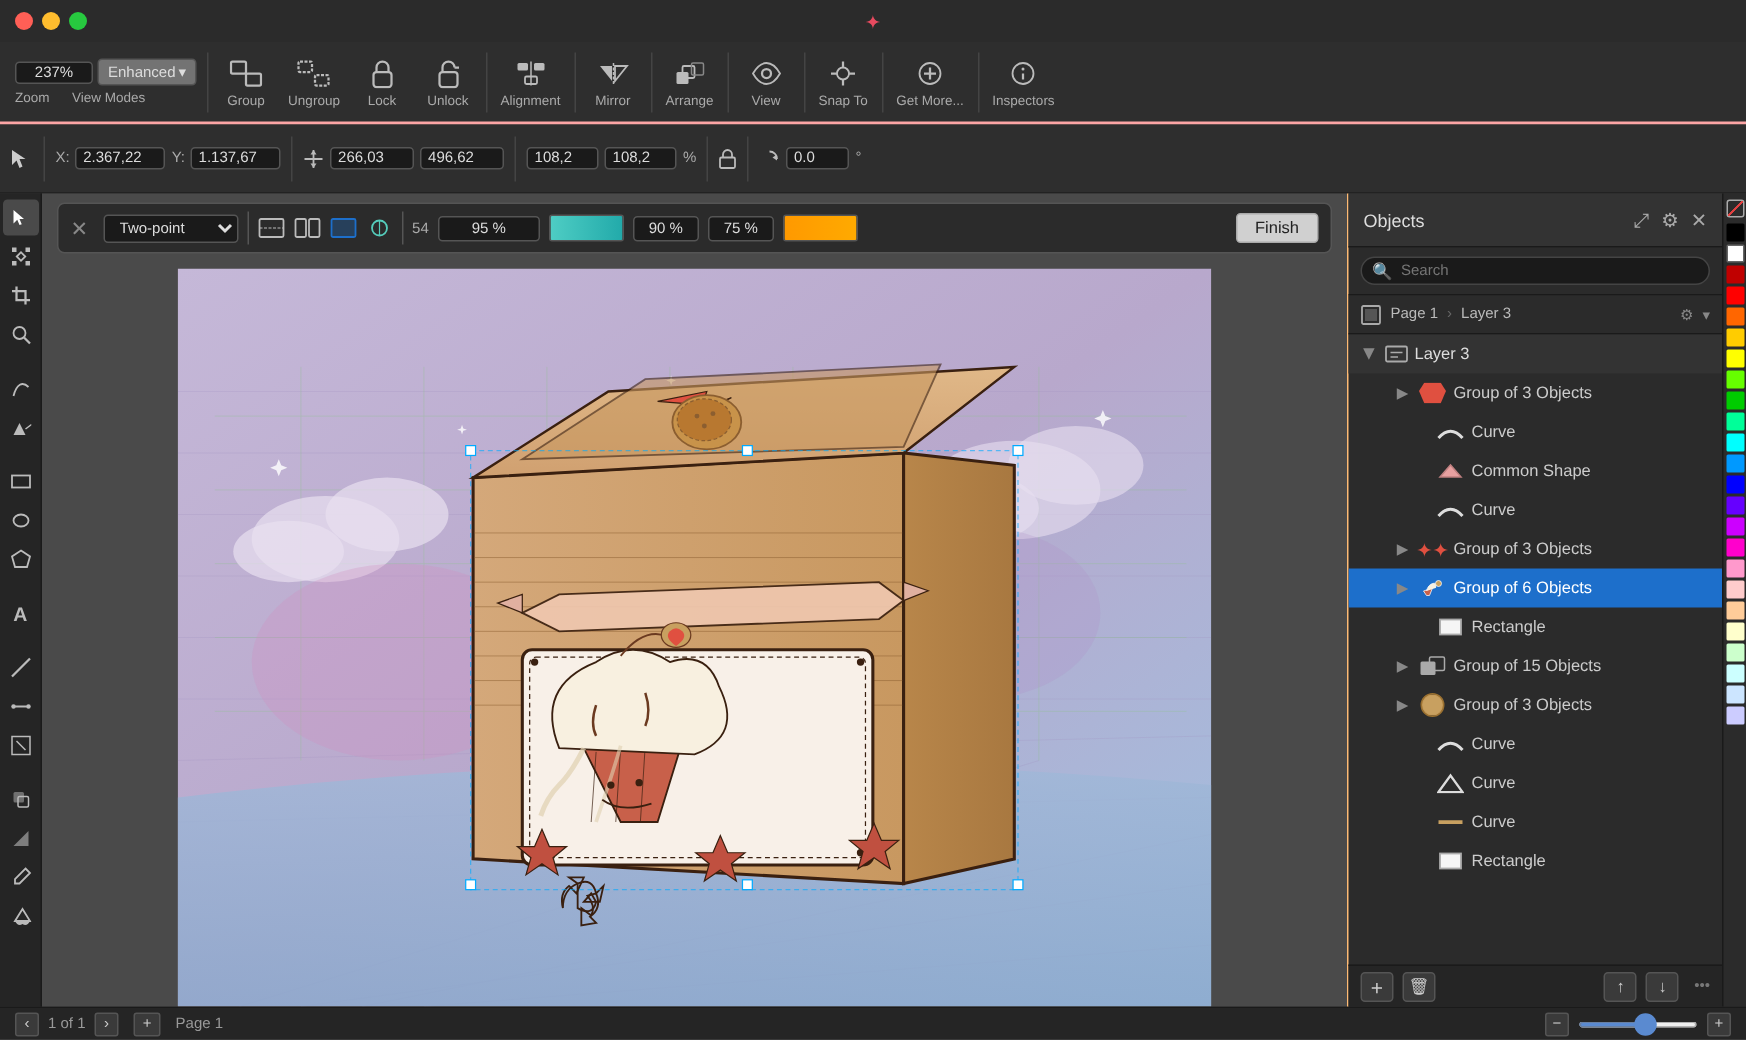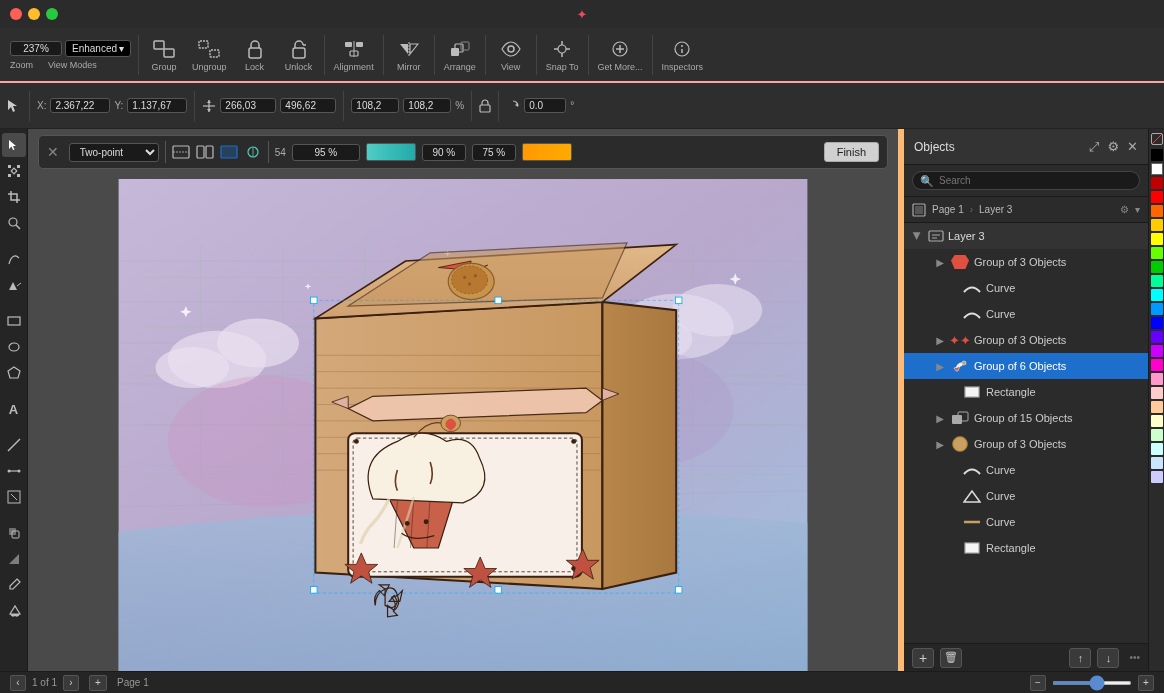--- a/index.html
+++ b/index.html
@@ -106,21 +106,21 @@
       background: #1a1a1a;
       border: 1px solid #555;
       color: #ddd;
       border-radius: 3px;
       padding: 1px 4px;
       font-size: 10px;
       width: 52px;
       text-align: center;
     }
     .enhanced-btn {
-      background: #000000;
+      background: #737373;
       border: 1px solid #555;
       color: #ddd;
       border-radius: 3px;
       padding: 2px 6px;
       font-size: 10px;
       cursor: pointer;
       display: flex;
       align-items: center;
       gap: 2px;
     }
@@ -247,21 +247,21 @@
       border: 1px solid #555;
       border-radius: 2px;
     }
     .pt-color-teal { background: linear-gradient(90deg, #4ecdc4, #2aa); }
     .pt-color-orange { background: linear-gradient(90deg, #f90, #fa0); }
 
     
     #objects-panel {
       width: 250px;
       background: #2b2b2b;
-      border-left: 6px solid #fdba74;
+      border-left: 1px solid #fdba74;
       display: flex;
       flex-direction: column;
     }
     .panel-header {
       height: 36px;
       background: #333;
       display: flex;
       align-items: center;
       padding: 0 10px;
       justify-content: space-between;
@@ -1015,20 +1015,29 @@
       <div class="tree-item indent-3">
         <div class="tree-chevron" style="visibility:hidden;">▶</div>
         <div class="tree-item-icon">
           <svg width="18" height="12" viewBox="0 0 18 12">
               <path d="M1 10 Q9 1 17 10" fill="none" stroke="#ddd" stroke-width="2"></path>
             </svg>
         </div>
         <span class="item-label">Curve</span>
       </div>
 
+      <div class="tree-item indent-3">
+        <div class="tree-chevron" style="visibility:hidden;">▶</div>
+        <div class="tree-item-icon">
+          <svg width="18" height="12" viewBox="0 0 18 12">
+              <path d="M2 10 L9 2 L16 10Z" fill="#e8a0a0" stroke="#c08080" stroke-width="1"></path>
+            </svg>
+        </div>
+        <span class="item-label">Common Shape</span>
+      </div>
 
       <div class="tree-item indent-3">
         <div class="tree-chevron" style="visibility:hidden;">▶</div>
         <div class="tree-item-icon">
           <svg width="18" height="12" viewBox="0 0 18 12">
               <path d="M1 10 Q9 1 17 10" fill="none" stroke="#ddd" stroke-width="2"></path>
             </svg>
         </div>
         <span class="item-label">Curve</span>
       </div>

